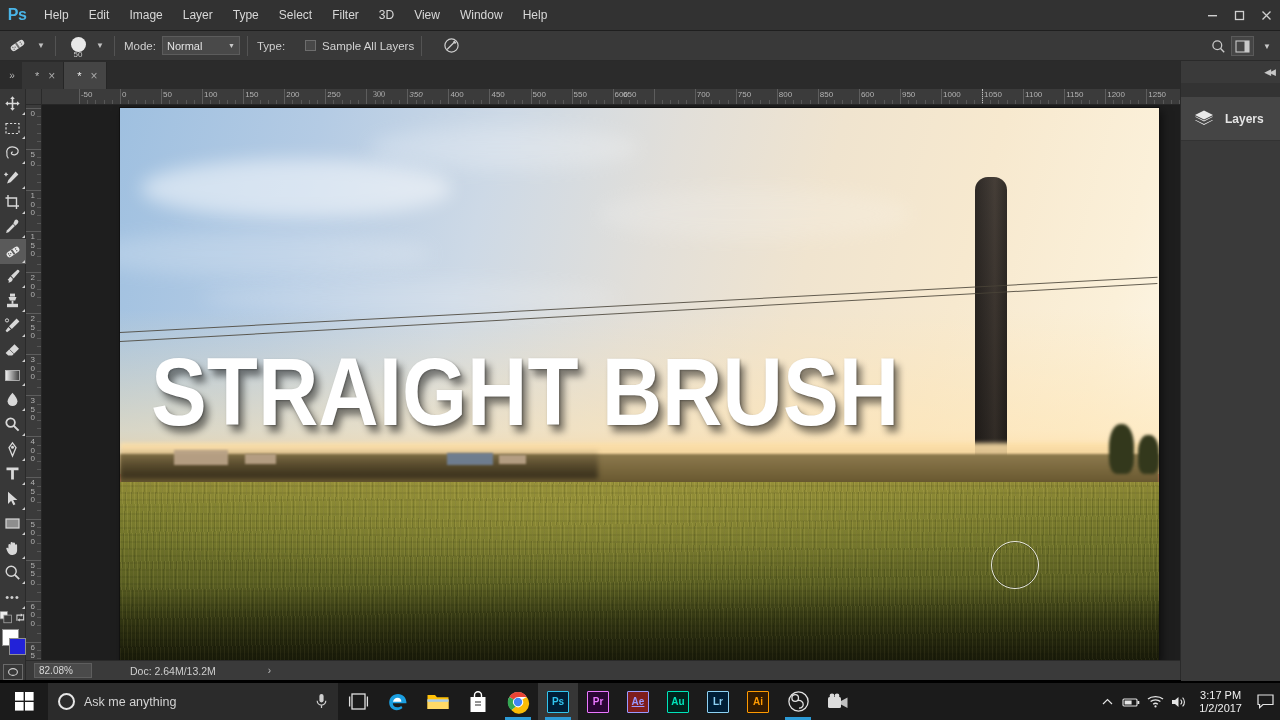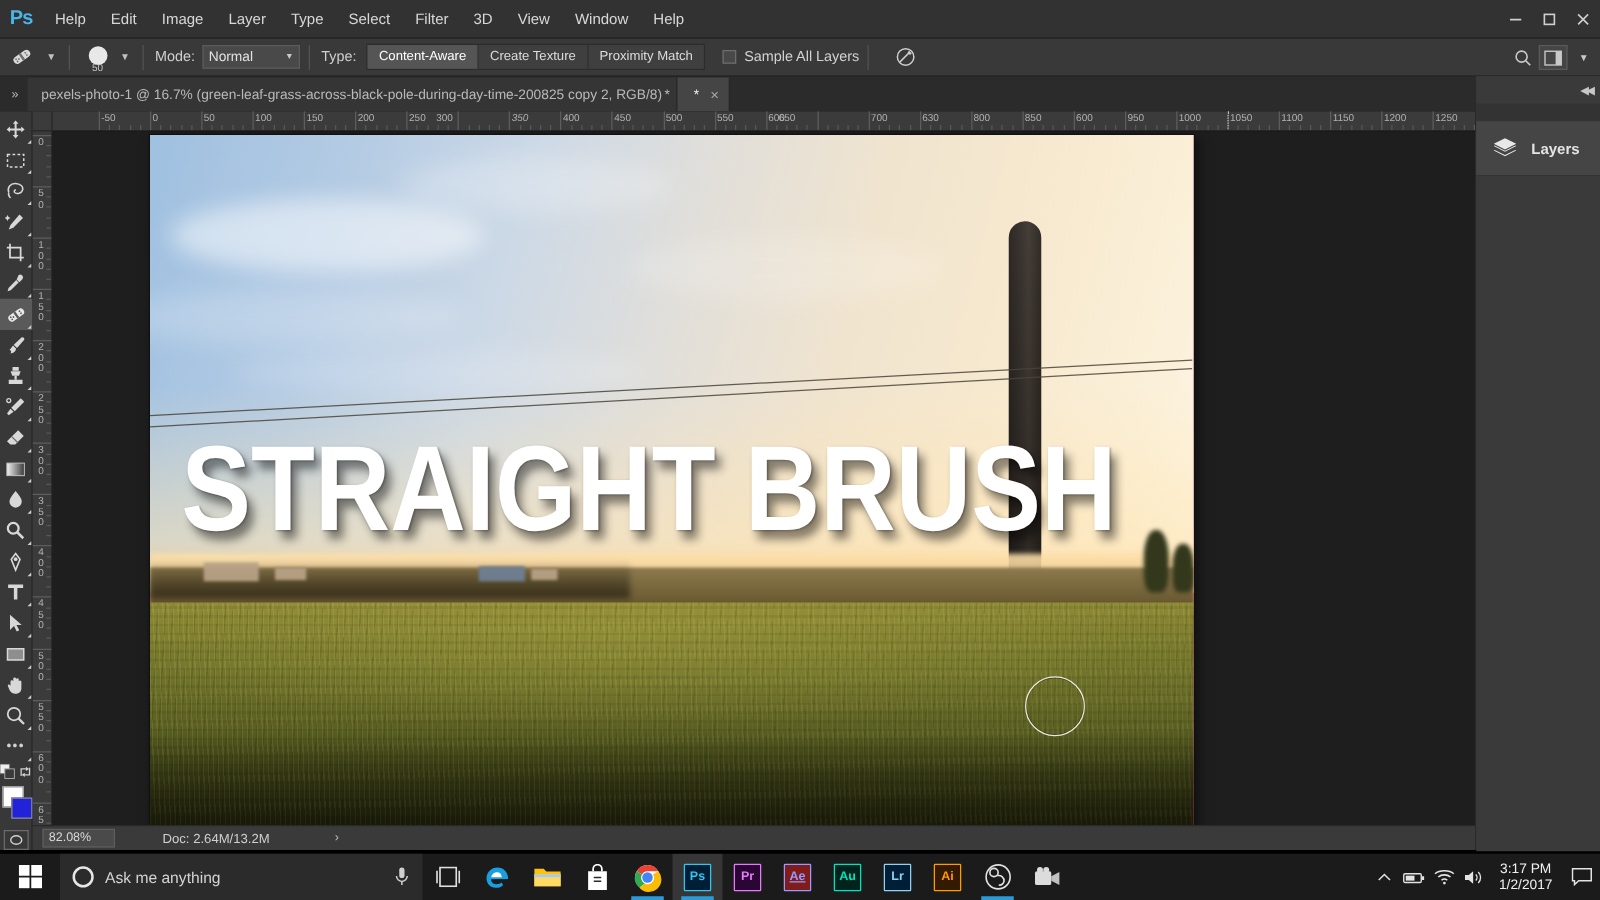--- a/index.html
+++ b/index.html
@@ -142,23 +142,23 @@
     width: 9px; text-align: center; letter-spacing: -0.5px;
   }
   .guide-h { position: absolute; width: 1px; top: 0; height: 16px; border-left: 1px dotted #bdbdbd; }
 
   
   .workarea {
     position: absolute; left: 42px; top: 105px; width: 1138px; height: 555px;
     background: #1e1e1e; overflow: hidden;
   }
   .canvas-wrap {
-    position: absolute; left: 78px; top: 3px; width: 835px; height: 554px;
+    position: absolute; left: 78px; top: 3px; width: 1039px; height: 554px;
     box-shadow: 0 0 0 1px #111, 3px 3px 9px rgba(0,0,0,.55);
-    overflow: hidden; background: #ec4899;
+    overflow: hidden; background: #ef4444;
   }
   
   .sky {
     position: absolute; left: 0; top: 0; width: 100%; height: 66%;
     background:
       linear-gradient(to bottom, rgba(255,255,255,0) 55%, rgba(255,228,176,.55) 88%, rgba(255,214,150,.75) 100%),
       linear-gradient(105deg, #9fc0e0 0%, #b4cbe4 18%, #cdd9e6 34%, #e2dfd9 50%, #f0e4cf 64%, #f7e9cf 78%, #fbf0d9 92%, #fdf6e6 100%);
   }
   .cloud {
     position: absolute; border-radius: 50%; background: rgba(255,255,255,.5);
@@ -342,25 +342,20 @@
     <div class="opt-sep"></div>
 
     <div class="opt-label">Mode:</div>
     <div class="opt-select">
       <span>Normal</span>
       <span class="sel-caret">▼</span>
     </div>
     <div class="opt-sep"></div>
 
     <div class="opt-label">Type:</div>
-    <div class="seg-group">
-      <div class="seg-btn active">Content-Aware</div>
-      <div class="seg-btn">Create Texture</div>
-      <div class="seg-btn">Proximity Match</div>
-    </div>
 
     <div class="chk-wrap">
       <div class="chk-box"></div>
       <div class="chk-lbl">Sample All Layers</div>
     </div>
     <div class="opt-sep"></div>
     <div class="target-icon">
       <svg width="17" height="17" viewBox="0 0 17 17">
         <circle cx="8.5" cy="8.5" r="6.6" fill="none" stroke="#cfcfcf" stroke-width="1.2"></circle>
         <path d="M4 12.5 L12 4.5" stroke="#cfcfcf" stroke-width="1.2"></path>
@@ -383,21 +378,20 @@
       </div>
       <div class="opt-right-btn">
         <span style="color:#c9c9c9;font-size:8px">▼</span>
       </div>
     </div>
   </div>
 
   <div class="tabbar">
     <div class="tab-collapse">»</div>
     <div class="tab">
-      <span>pexels-photo-1 @ 16.7%  (green-leaf-grass-across-black-pole-during-day-time-200825 copy 2, RGB/8)</span>
       <span class="tab-mod">*</span>
       <span class="tab-x">×</span>
     </div>
     <div class="tab active">
       <span class="tab-mod">*</span>
       <span class="tab-x">×</span>
     </div>
   </div>
 
   <div class="toolbar">
@@ -617,21 +611,21 @@
       <div class="rh-tick minor" style="left: 258.62px;"></div>
       <div class="rh-tick minor" style="left: 266.83px;"></div>
       <div class="rh-tick minor" style="left: 275.04px;"></div>
       <div class="rh-tick" style="left: 283.25px;"></div>
       <div class="rh-lbl" style="left: 283.25px;">250</div>
       <div class="rh-tick minor" style="left: 291.46px;"></div>
       <div class="rh-tick minor" style="left: 299.67px;"></div>
       <div class="rh-tick minor" style="left: 307.88px;"></div>
       <div class="rh-tick minor" style="left: 316.09px;"></div>
       <div class="rh-tick" style="left: 324.3px;"></div>
-      <div class="rh-lbl" style="left: 305px;">300</div>
+      <div class="rh-lbl" style="left: 329px; font-family: Liberation Serif, serif;">300</div>
       <div class="rh-tick minor" style="left: 332.51px;"></div>
       <div class="rh-tick minor" style="left: 340.72px;"></div>
       <div class="rh-tick minor" style="left: 348.93px;"></div>
       <div class="rh-tick minor" style="left: 357.14px;"></div>
       <div class="rh-tick" style="left: 365.35px;"></div>
       <div class="rh-lbl" style="left: 365.35px; font-style: italic;">350</div>
       <div class="rh-tick minor" style="left: 373.56px;"></div>
       <div class="rh-tick minor" style="left: 381.77px;"></div>
       <div class="rh-tick minor" style="left: 389.98px;"></div>
       <div class="rh-tick minor" style="left: 398.19px;"></div>
@@ -671,21 +665,21 @@
       <div class="rh-tick minor" style="left: 628.07px;"></div>
       <div class="rh-tick minor" style="left: 636.28px;"></div>
       <div class="rh-tick minor" style="left: 644.49px;"></div>
       <div class="rh-tick" style="left: 652.7px;"></div>
       <div class="rh-lbl" style="left: 652.7px;">700</div>
       <div class="rh-tick minor" style="left: 660.91px;"></div>
       <div class="rh-tick minor" style="left: 669.12px;"></div>
       <div class="rh-tick minor" style="left: 677.33px;"></div>
       <div class="rh-tick minor" style="left: 685.54px;"></div>
       <div class="rh-tick" style="left: 693.75px;"></div>
-      <div class="rh-lbl" style="left: 693.75px;">630</div>
+      <div class="rh-lbl" style="left: 693.75px;">750</div>
       <div class="rh-tick minor" style="left: 701.96px;"></div>
       <div class="rh-tick minor" style="left: 710.17px;"></div>
       <div class="rh-tick minor" style="left: 718.38px;"></div>
       <div class="rh-tick minor" style="left: 726.59px;"></div>
       <div class="rh-tick" style="left: 734.8px;"></div>
       <div class="rh-lbl" style="left: 734.8px;">800</div>
       <div class="rh-tick minor" style="left: 743.01px;"></div>
       <div class="rh-tick minor" style="left: 751.22px;"></div>
       <div class="rh-tick minor" style="left: 759.43px;"></div>
       <div class="rh-tick minor" style="left: 767.64px;"></div>

